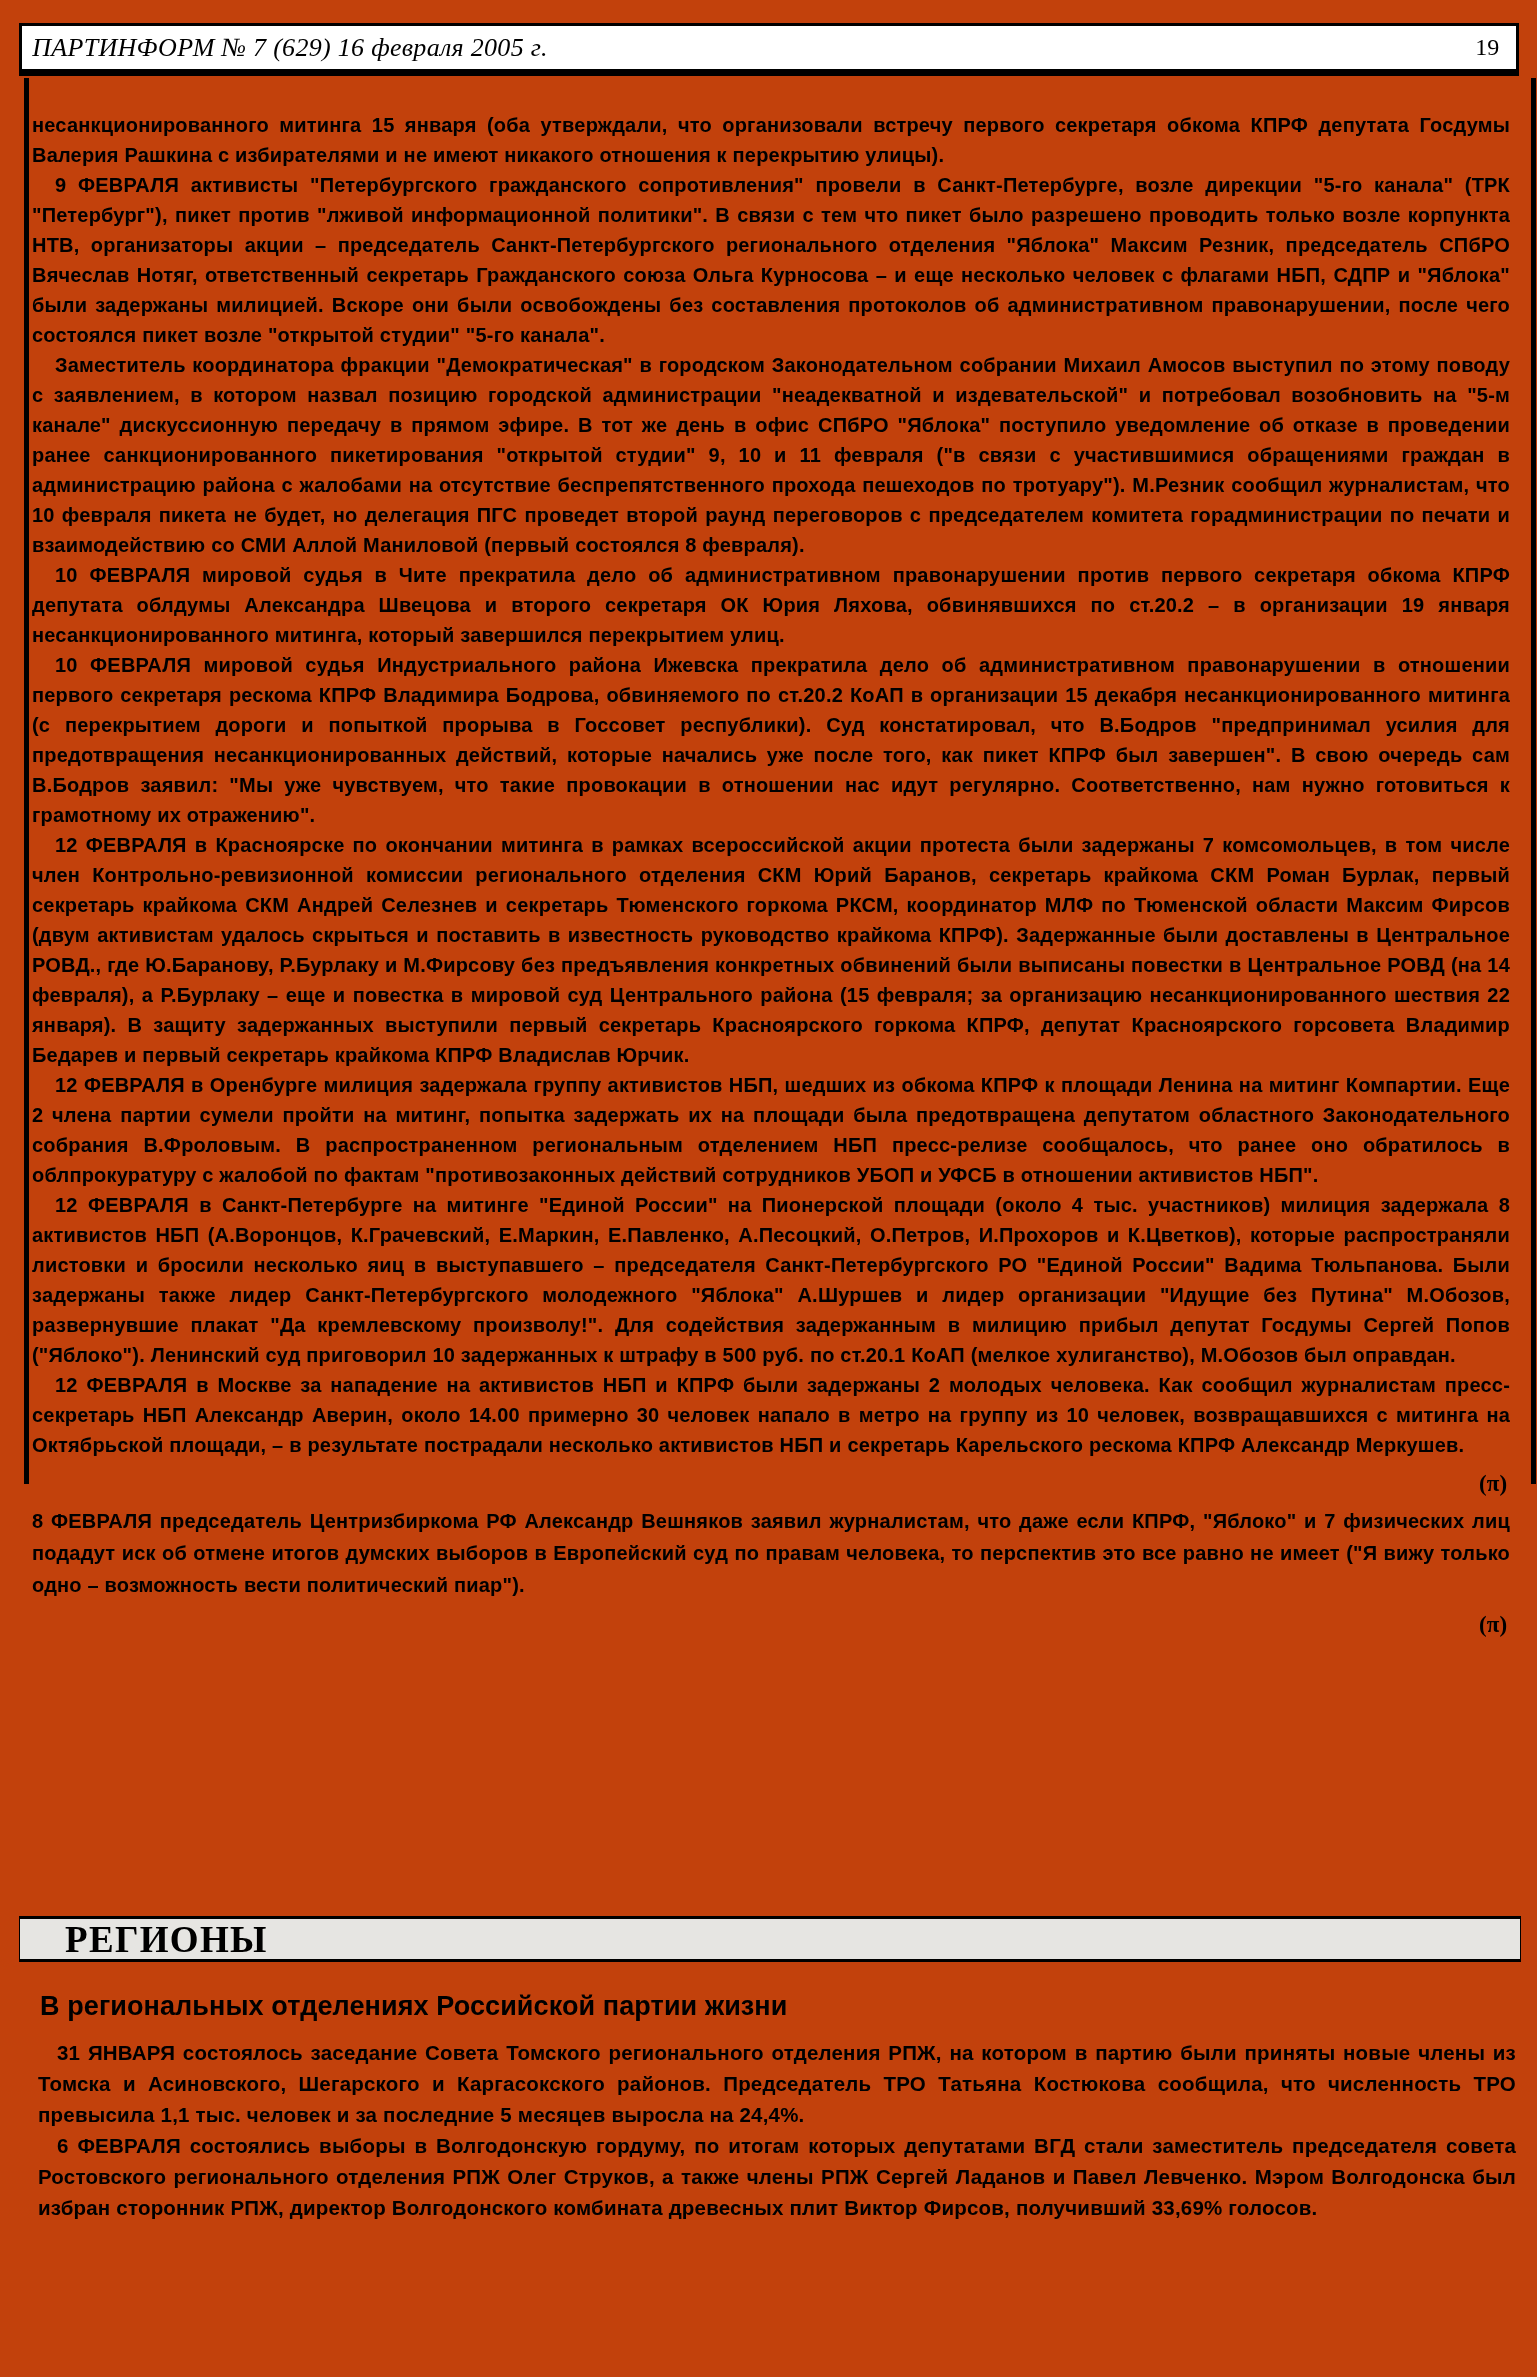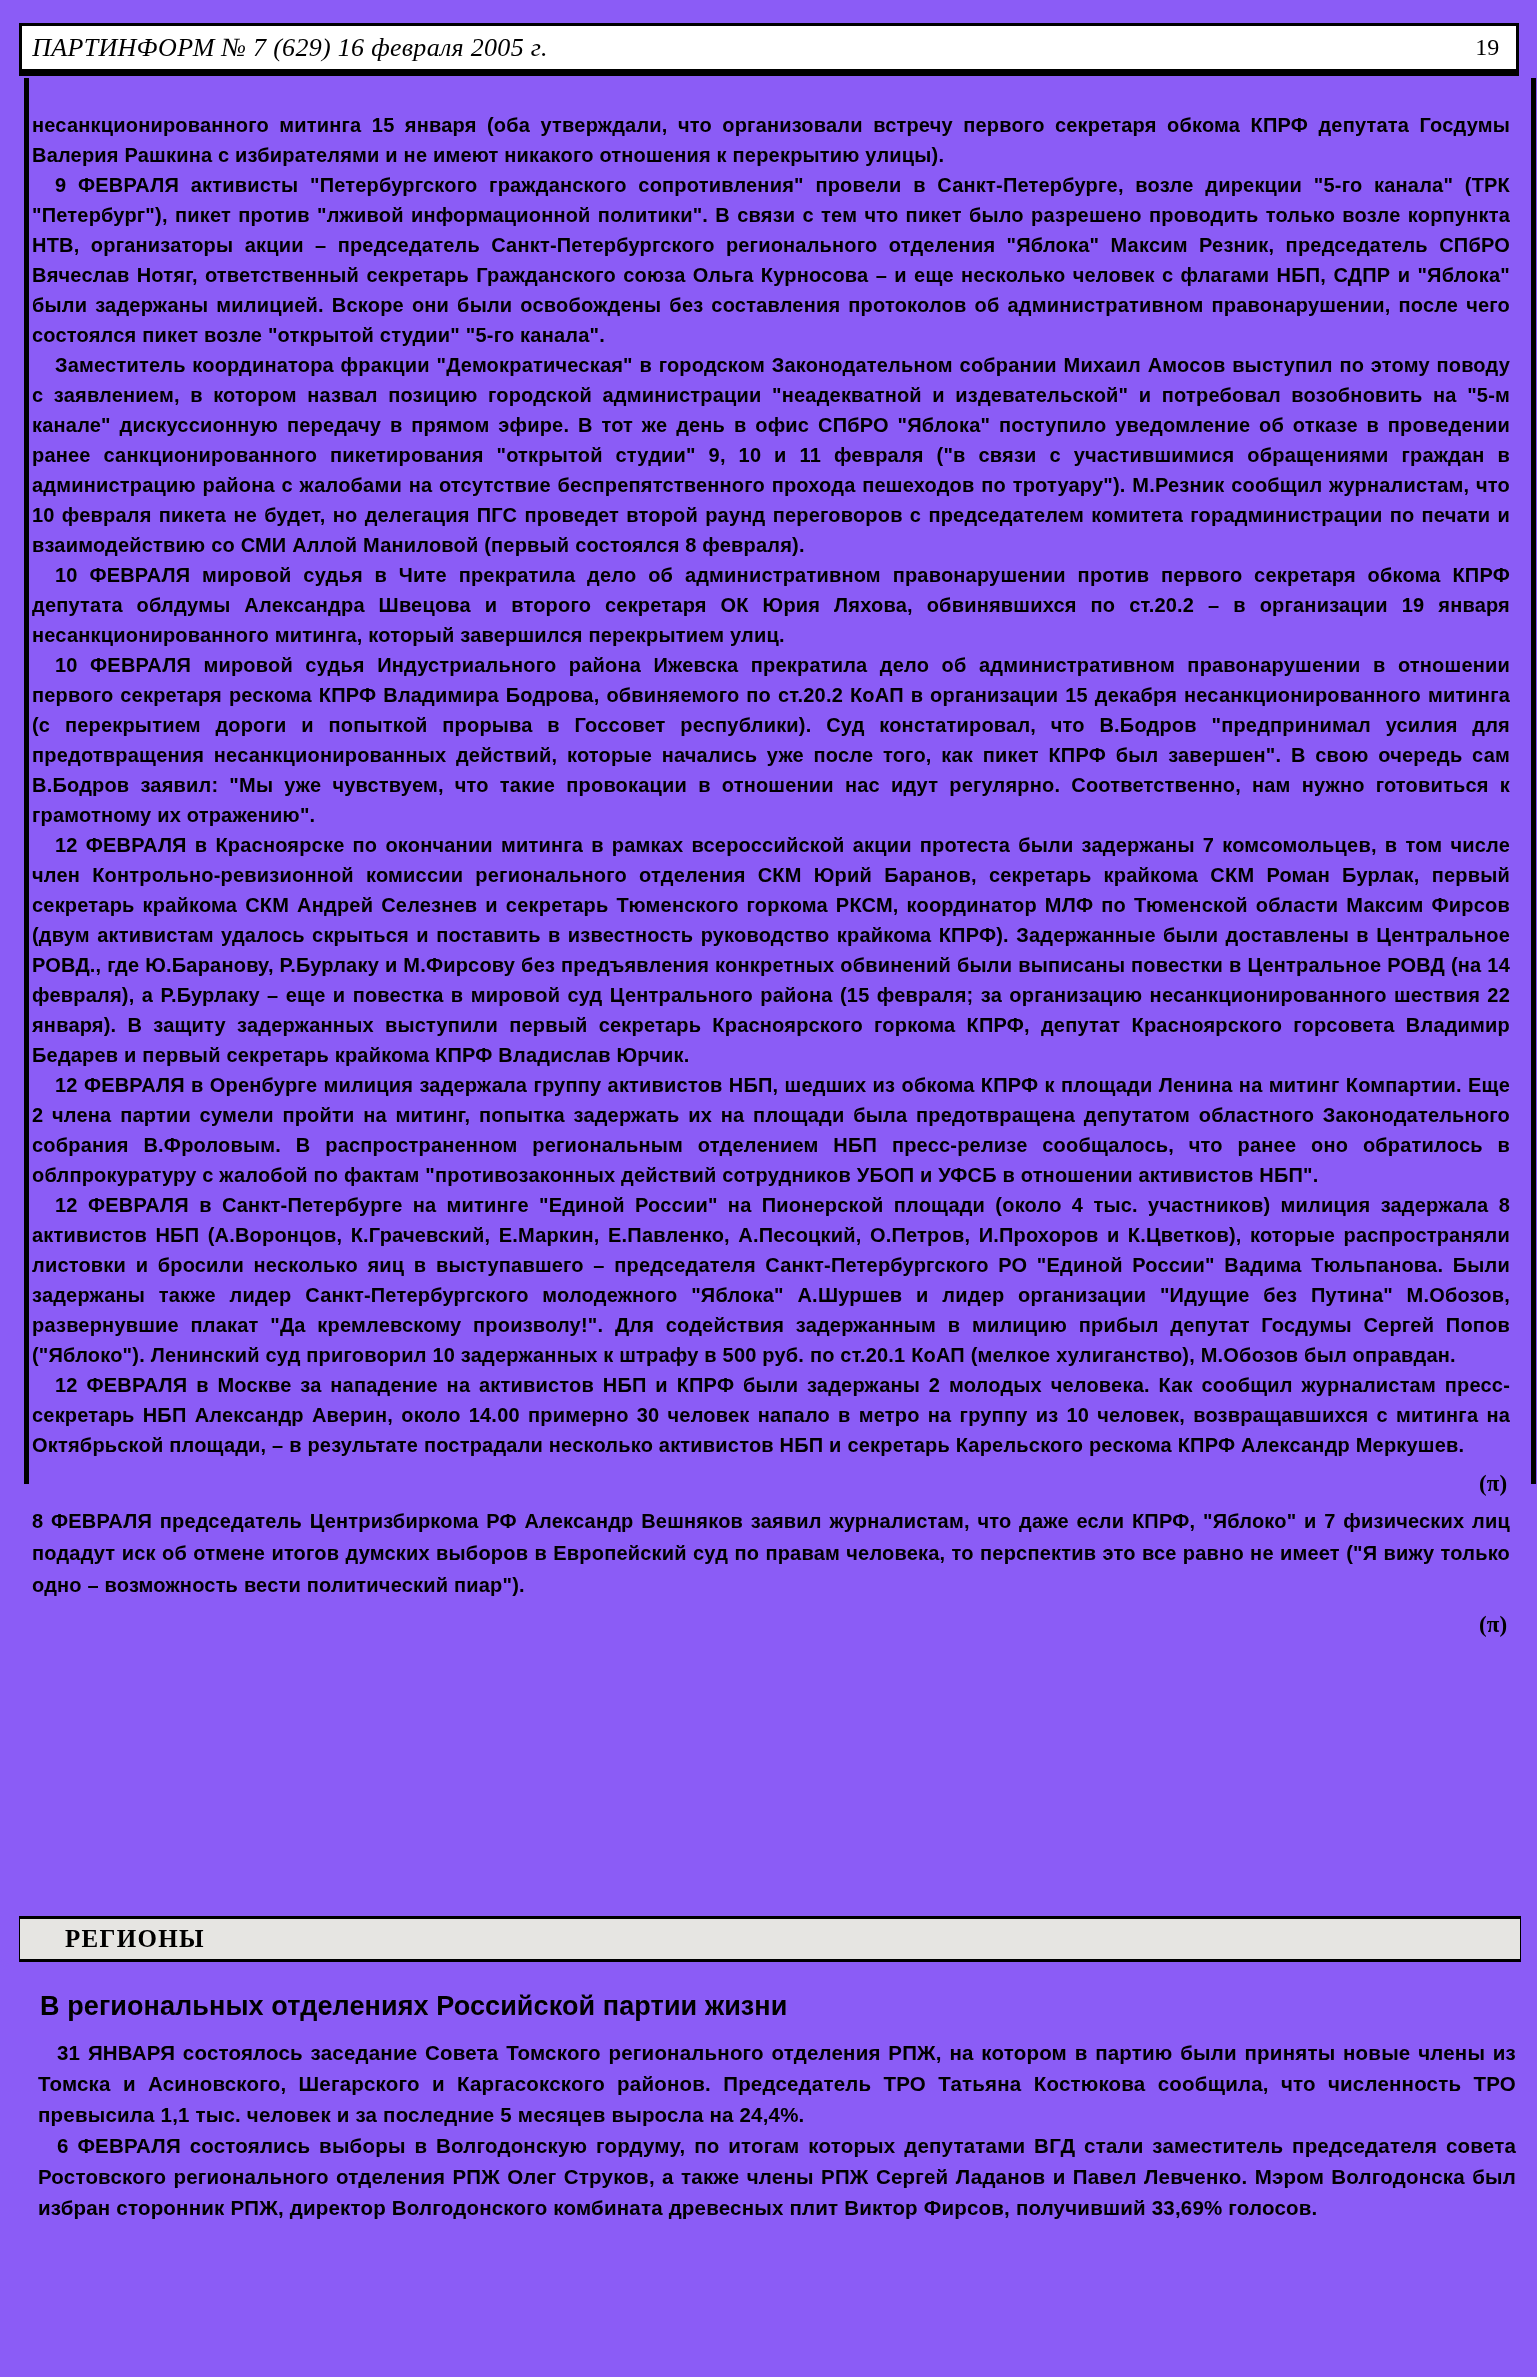--- a/index.html
+++ b/index.html
@@ -7,21 +7,21 @@
     width: 1537px;
     height: 2377px;
     position: relative;
     background: #ffffff;
     font-family: "Liberation Sans", sans-serif;
     color: #000;
   }
   .page {
     position: absolute;
     inset: 0;
-    background: #8b5cf6;
+    background: #c2410c;
     overflow: hidden;
   }
 
   
   .header-box {
     position: absolute;
     left: 19px;
     top: 23px;
     width: 1500px;
     height: 53px;
@@ -99,21 +99,21 @@
     border-bottom: 3.2px solid #000;
     border-left: 1.9px solid #000;
     border-right: 1.9px solid #000;
     display: flex;
     align-items: center;
     padding-left: 45px;
   }
   .regions-label {
     font-family: "Liberation Serif", serif;
     font-weight: bold;
-    font-size: 25px;
+    font-size: 37px;
     letter-spacing: 1.3px;
   }
 
   
   .regions-heading {
     position: absolute;
     left: 40px;
     top: 1991px;
     width: 1467px;
     font-size: 27px;

